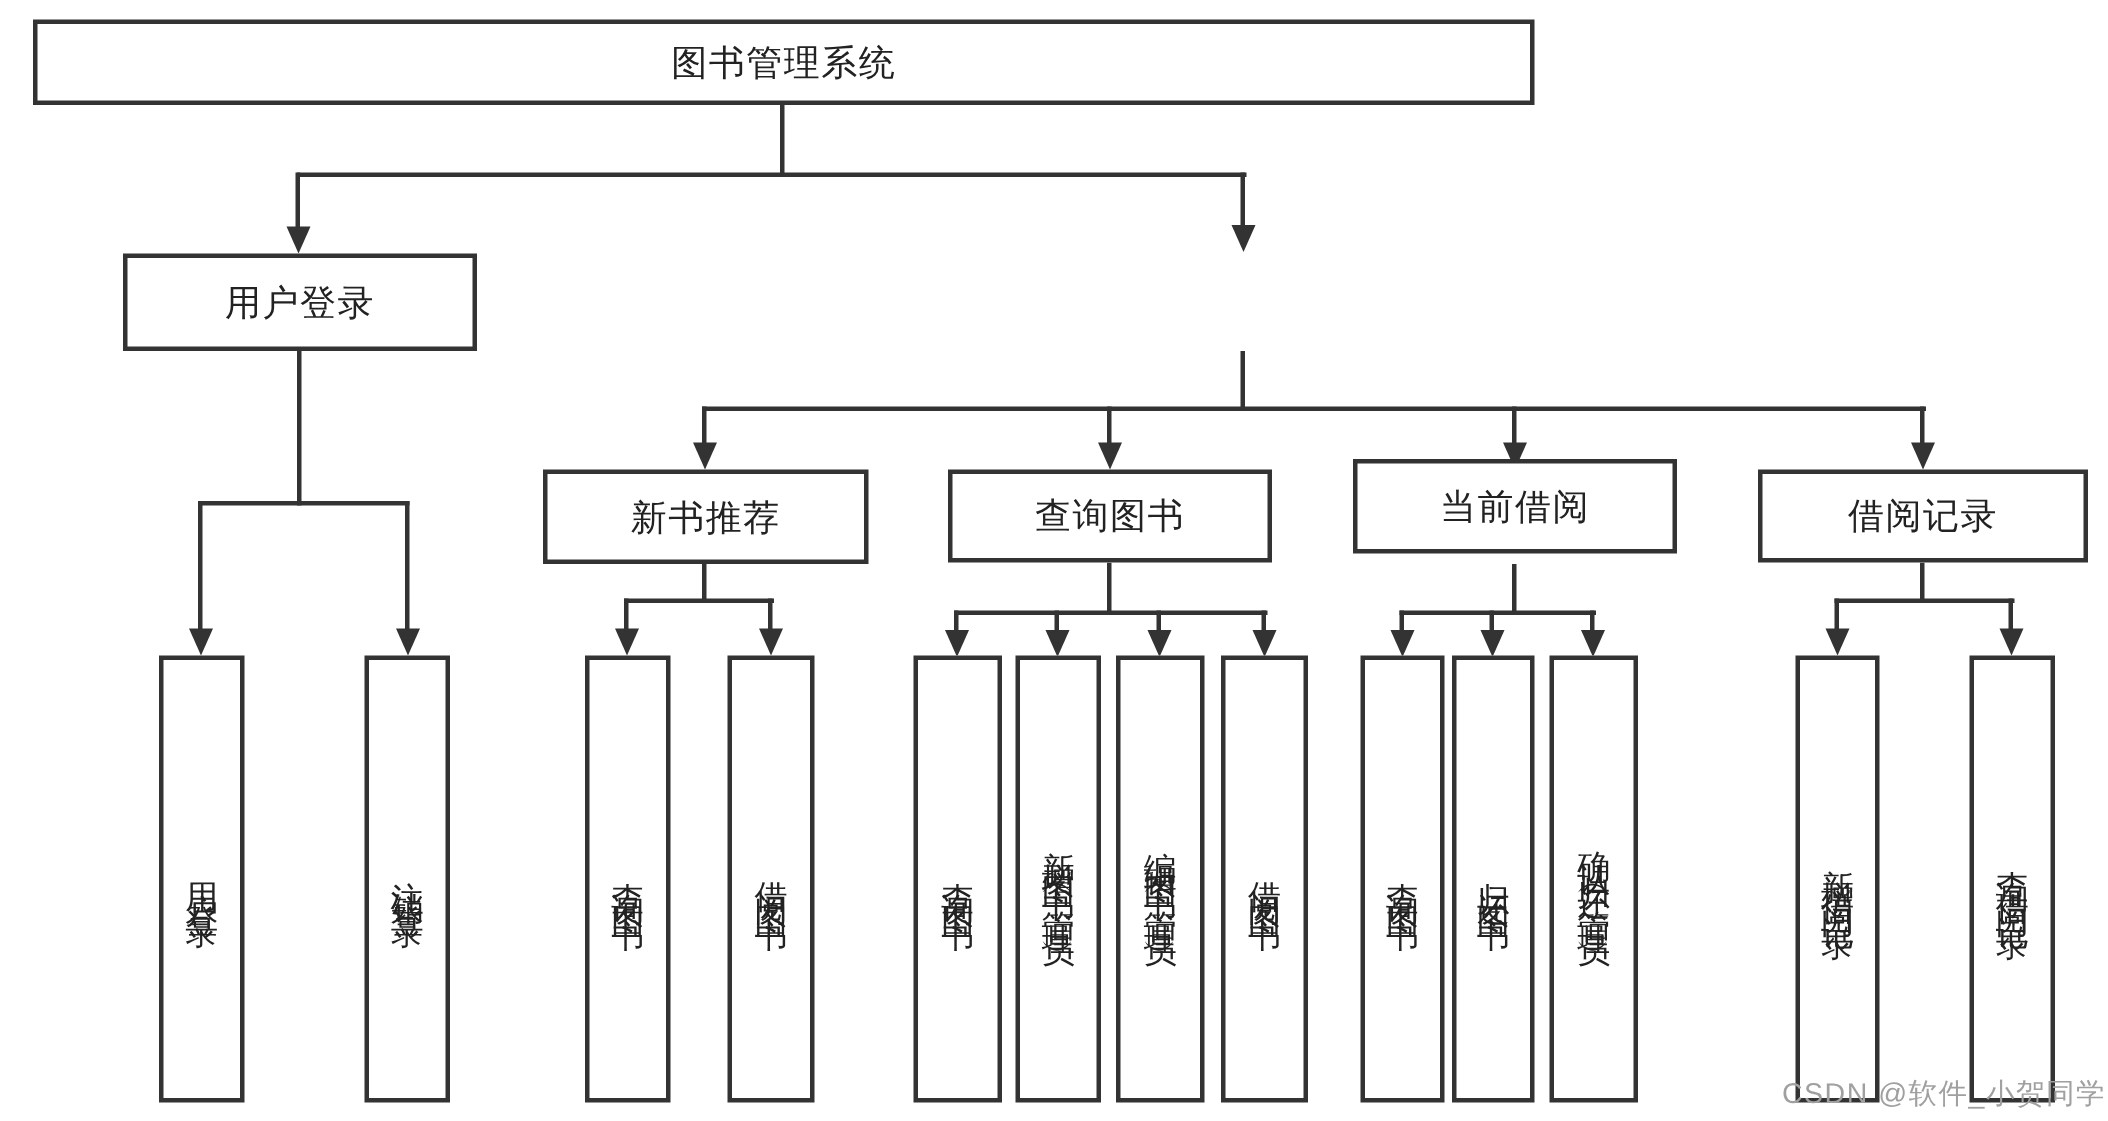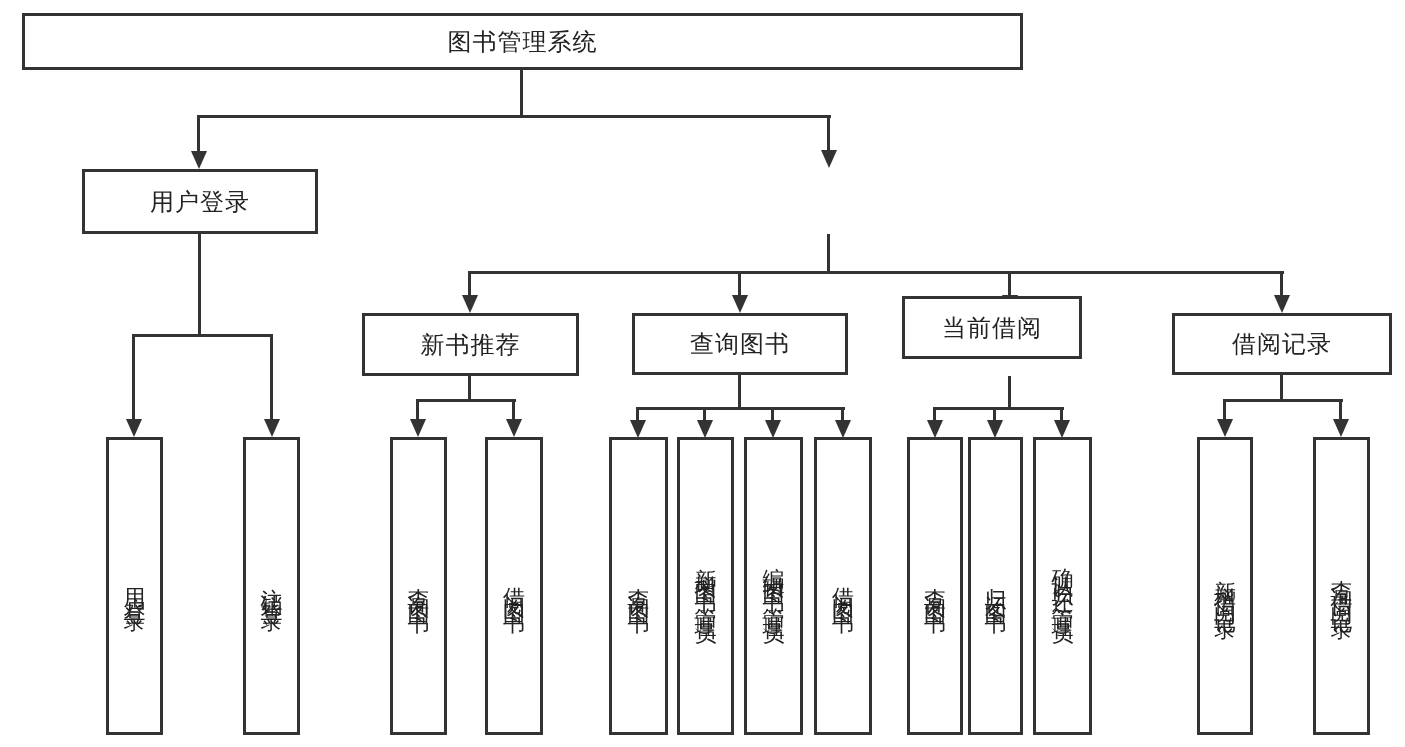--- a/index.html
+++ b/index.html
@@ -68,21 +68,21 @@
 
 
   <div class="node h-label" style="left:362px;top:313px;width:217px;height:63px;">
     <span>新书推荐</span>
   </div>
 
   <div class="node h-label" style="left:632px;top:313px;width:216px;height:62px;">
     <span>查询图书</span>
   </div>
 
-  <div class="node h-label" style="left:902px;top:296px;width:180px;height:63px;">
+  <div class="node h-label" style="left:902px;top:306px;width:216px;height:63px;">
     <span>当前借阅</span>
   </div>
 
   <div class="node h-label" style="left:1172px;top:313px;width:220px;height:62px;">
     <span>借阅记录</span>
   </div>
 
   <div class="node leaf" style="left:106px;top:437px;width:57px;height:298px;">
     <span>用户登录</span>
   </div>
@@ -193,14 +193,15 @@
 
   <div>
     <div class="v" style="left:1280px;top:375px;height:27px;"></div>
     <div class="h" style="left:1223px;top:399px;width:120px;"></div>
     <div class="v" style="left:1223px;top:399px;height:22px;"></div>
     <div class="a" style="left:1217px;top:419px;"></div>
     <div class="v" style="left:1339px;top:399px;height:22px;"></div>
     <div class="a" style="left:1333px;top:419px;"></div>
   </div>
 
+  <div class="watermark">CSDN @软件_小贺同学</div>
 
 </div>
 
 </body></html>

